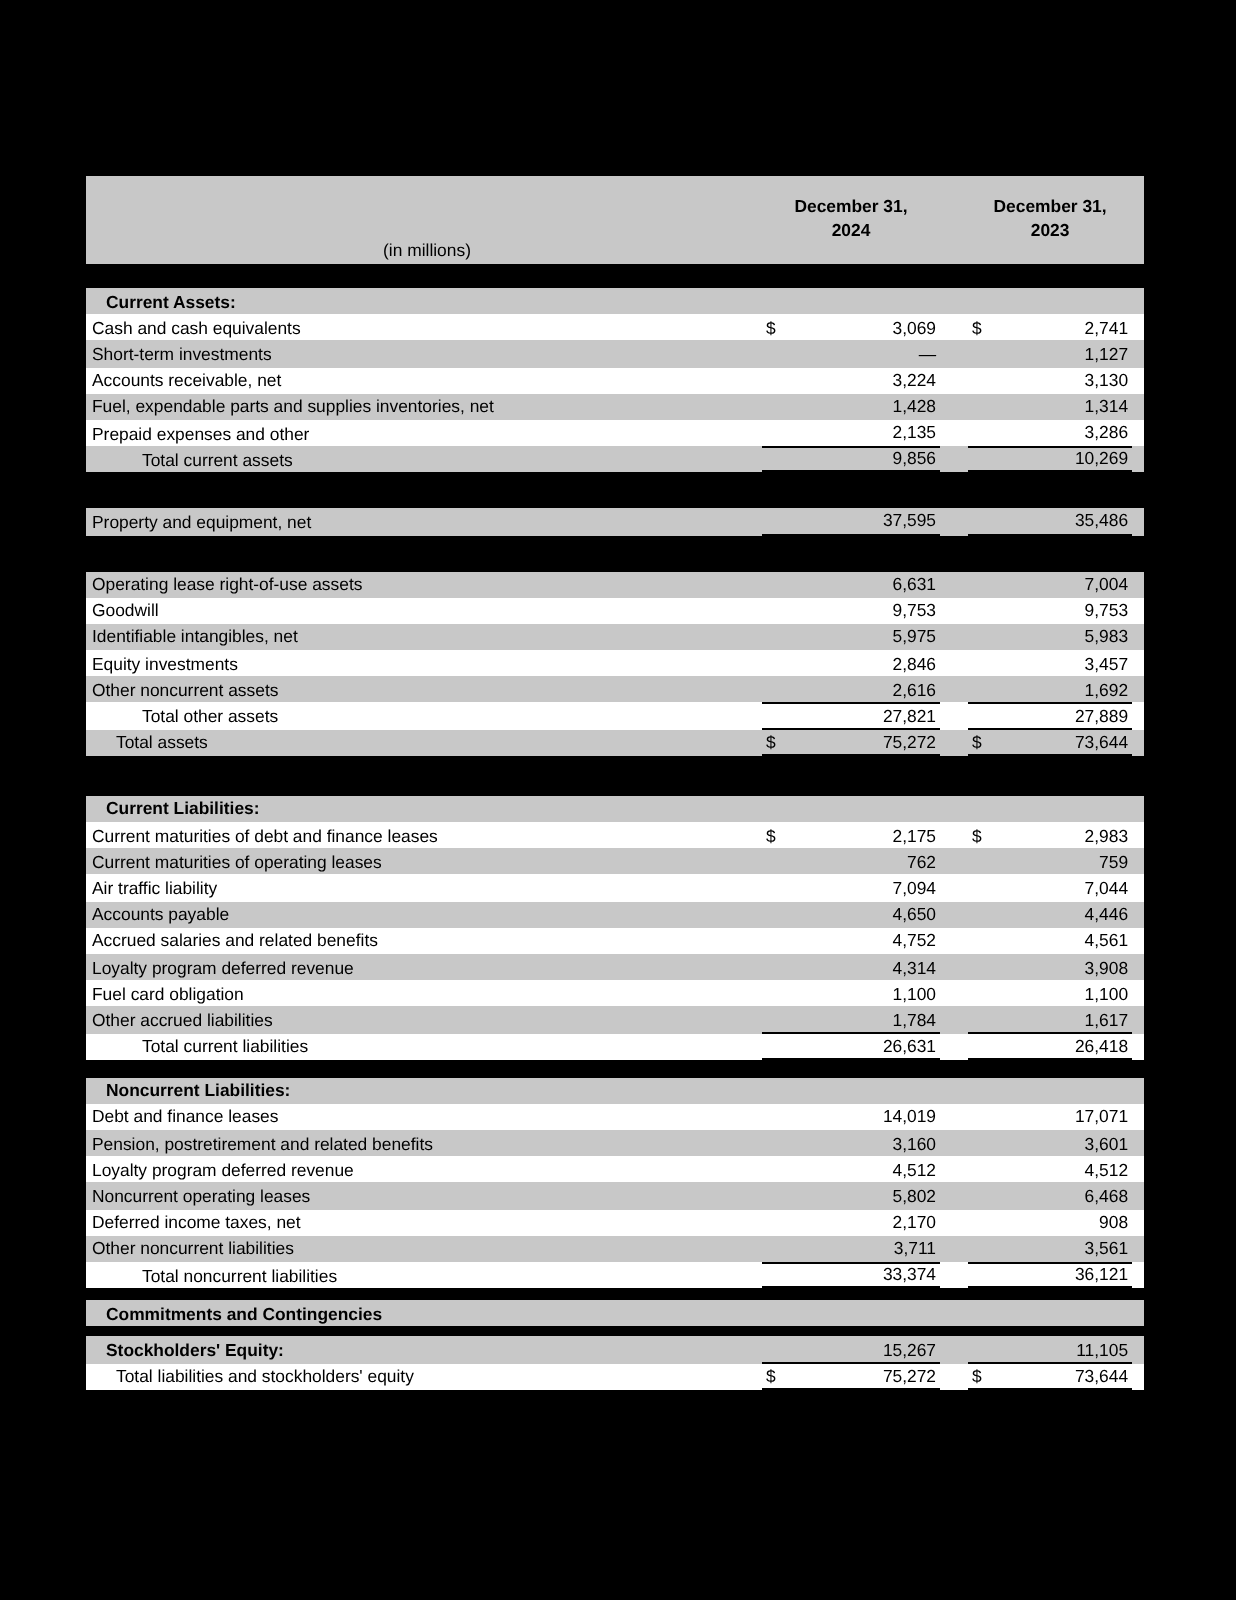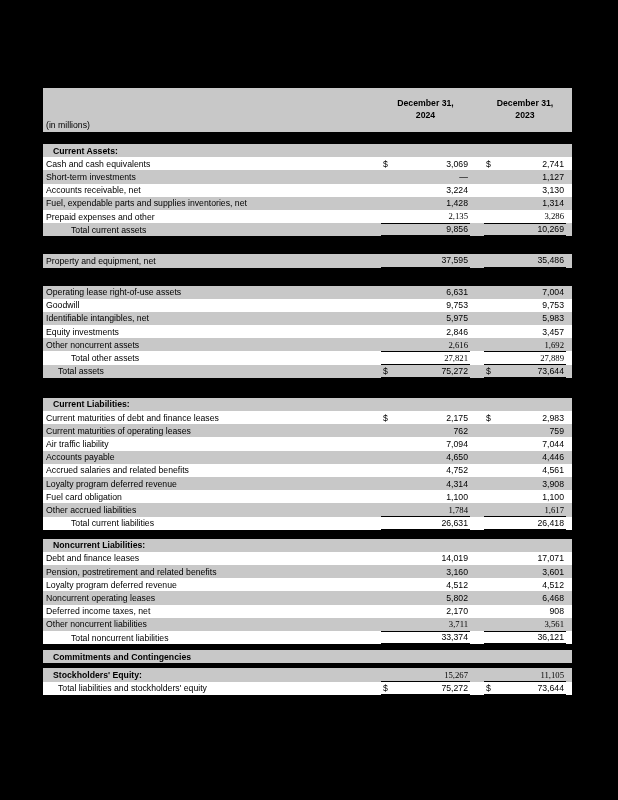--- a/index.html
+++ b/index.html
@@ -28,21 +28,21 @@
   col.c-gap{width:14px;}
   col.c-d2{width:16px;}
   col.c-v2{width:66px;}
   col.c-rpad{width:6px;}
 
   thead td{
     background:var(--row-gray);
     height:44px;
     border-bottom:1px solid var(--text);
   }
-  td.unit{vertical-align:bottom;padding:0 0 2px 3px;}
+  td.unit{vertical-align:bottom;padding:0 0 2px 3px;text-align:center;}
   td.datehead{text-align:center;vertical-align:middle;font-weight:bold;padding:0;}
   td.datehead div{line-height:1.35;}
 
   tbody td{
     height:13.2px;
     padding:0;
     vertical-align:middle;
     white-space:nowrap;
     overflow:hidden;
   }
@@ -53,21 +53,21 @@
   td.label{padding-left:19px;}
   td.label.ind-section{padding-left:10px;}
   td.label.ind-0{padding-left:15px;}
   td.label.ind-1{padding-left:3px;}
   td.label.ind-2{padding-left:28px;margin-left:16px;}
   td.label.bold{font-weight:bold;}
 
   td.dollar{text-align:left;padding-left:2px;}
   td.val{text-align:right;padding-right:2px;}
 
-  tr.u-thin  td.m{border-bottom:1px solid var(--text);font-family:Liberation Serif, serif;}
+  tr.u-thin  td.m{border-bottom:1px solid var(--text);}
   tr.u-thick td.m{border-bottom:2px solid var(--text);}
 </style>
 </head>
 <body>
 
 <div class="page">
   <table class="sheet">
     <colgroup>
       <col class="c-label">
         <col class="c-d1">

